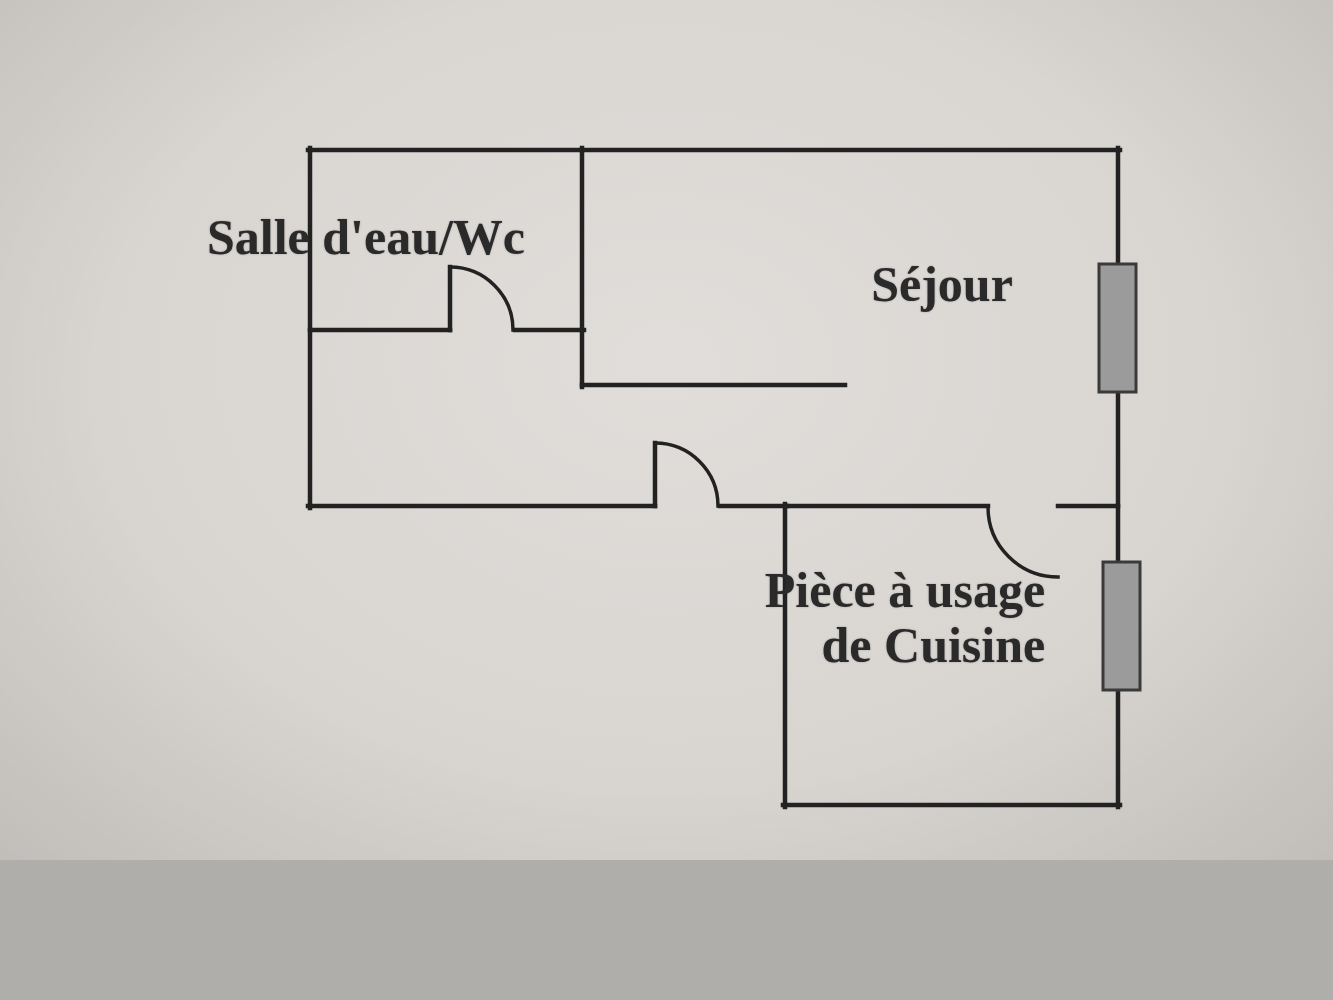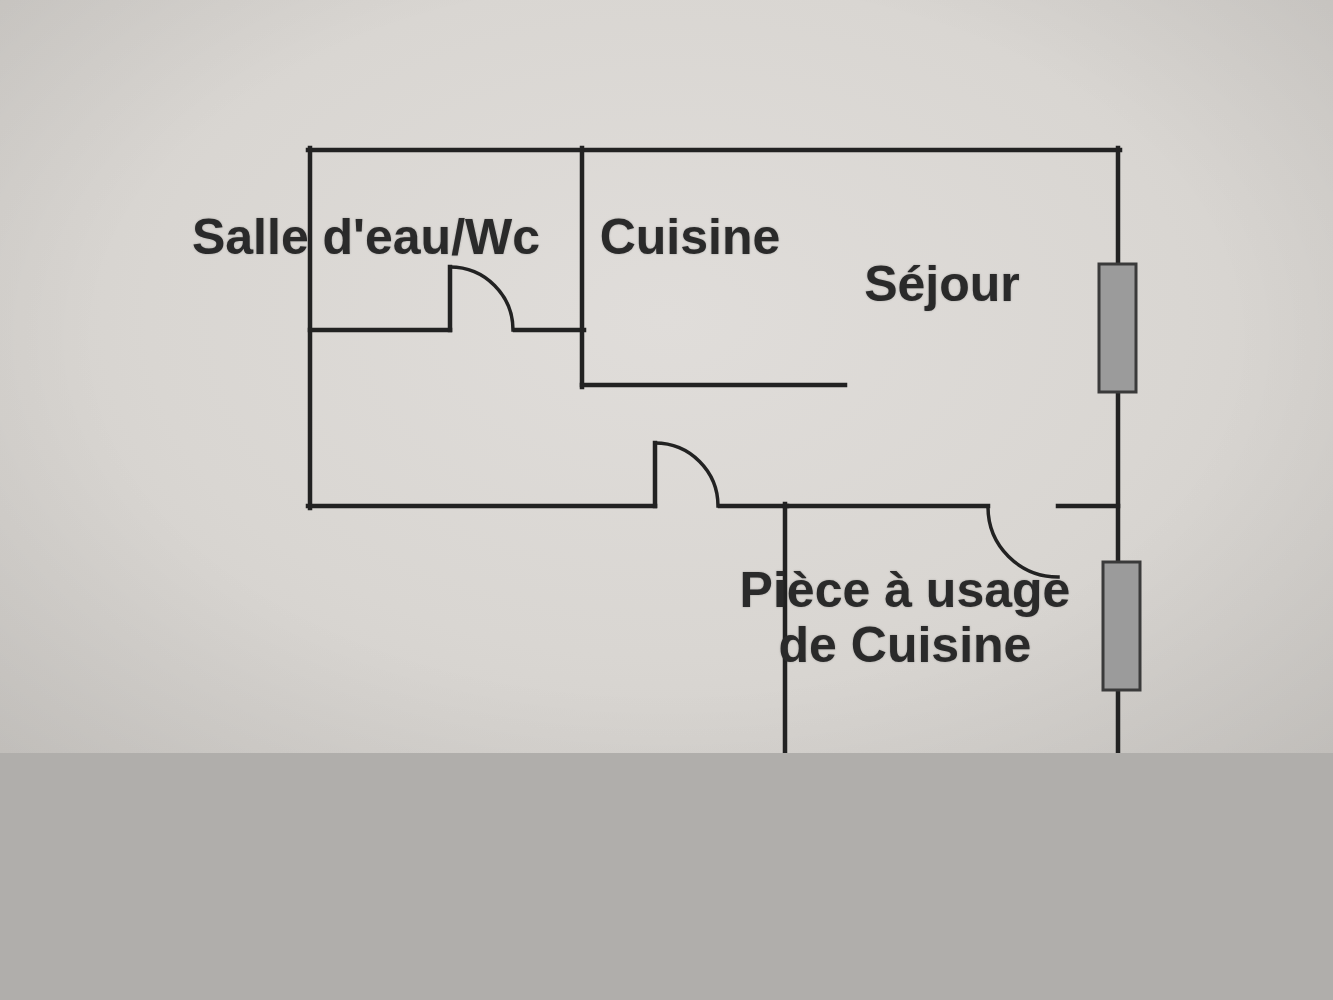--- a/index.html
+++ b/index.html
@@ -3,25 +3,25 @@
 <meta charset="utf-8">
 <style>
   html, body {
     margin: 0;
     padding: 0;
     background: #b0aeab;
   }
   .page {
     position: relative;
     width: 1333px;
-    height: 753px;
+    height: 860px;
     overflow: hidden;
     background: #d9d6d2;
     background: radial-gradient(ellipse at 50% 42%, #e0ddda 0%, #d9d6d2 55%, #cfccc8 100%);
-    font-family: Liberation Sans, sans-serif;
+    font-family: Liberation Serif, serif;
   }
   .vignette {
     position: absolute;
     inset: 0;
     pointer-events: none;
     background: radial-gradient(ellipse at 50% 45%, rgba(0,0,0,0) 60%, rgba(0,0,0,0.07) 100%);
   }
   svg.plan {
     position: absolute;
     left: 0;
@@ -51,20 +51,21 @@
     white-space: nowrap;
     text-shadow: 0 0 2px rgba(45,45,45,0.35);
     letter-spacing: 0px;
   }
   .room-label.two-line {
     text-align: center;
     line-height: 55px;
   }
   .room-label.two-line span {
     display: block;
+    text-align: right;
   }
 </style>
 </head>
 <body>
 
 <div class="page">
   <div class="vignette"></div>
 
   <svg class="plan" width="1333" height="1000" viewBox="0 0 1333 1000">
 
@@ -94,21 +95,20 @@
     <path class="arc" d="M655 443 A63 63 0 0 1 718 506"></path>
 
     <path class="arc" d="M988 507 A70 70 0 0 0 1058 577"></path>
 
     <rect class="window" x="1099" y="264" width="37" height="128"></rect>
     <rect class="window" x="1103" y="562" width="37" height="128"></rect>
   </svg>
 
   <div class="room-label" style="left:366px; top:237px;">Salle d'eau/Wc</div>
 
-  <div class="room-label" style="left:690px; top:237px;">Cuisine</div>
 
   <div class="room-label" style="left:942px; top:284px;">Séjour</div>
 
 
   <div class="room-label two-line" style="left:905px; top:618px;">
     <span>Pièce à usage</span>
     <span>de Cuisine</span>
   </div>
 </div>
 

